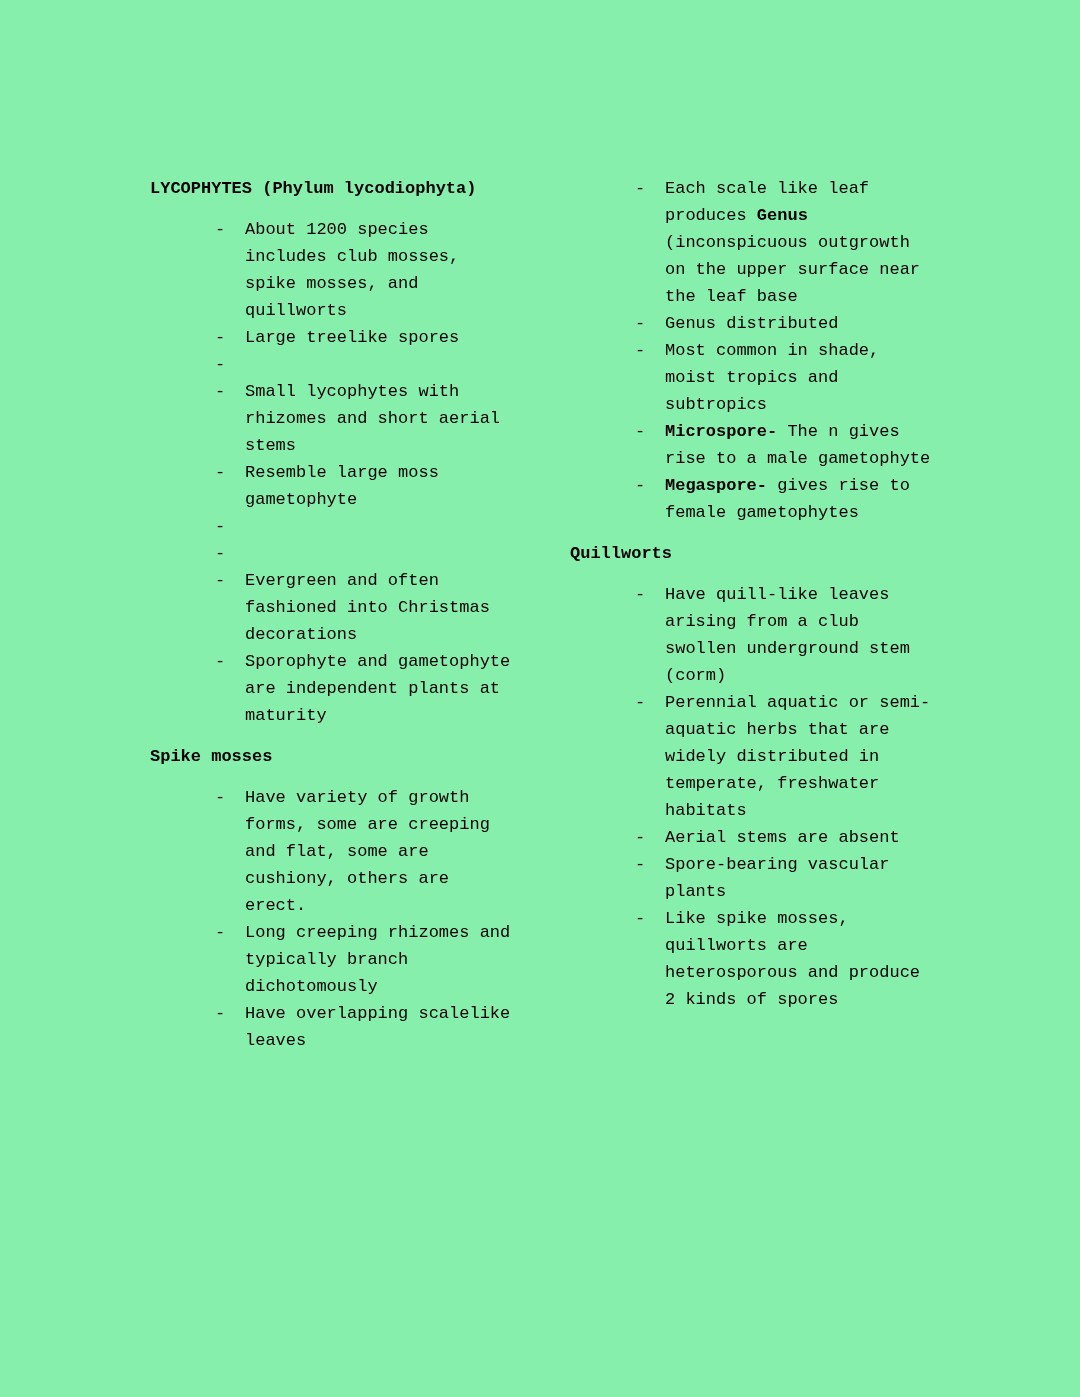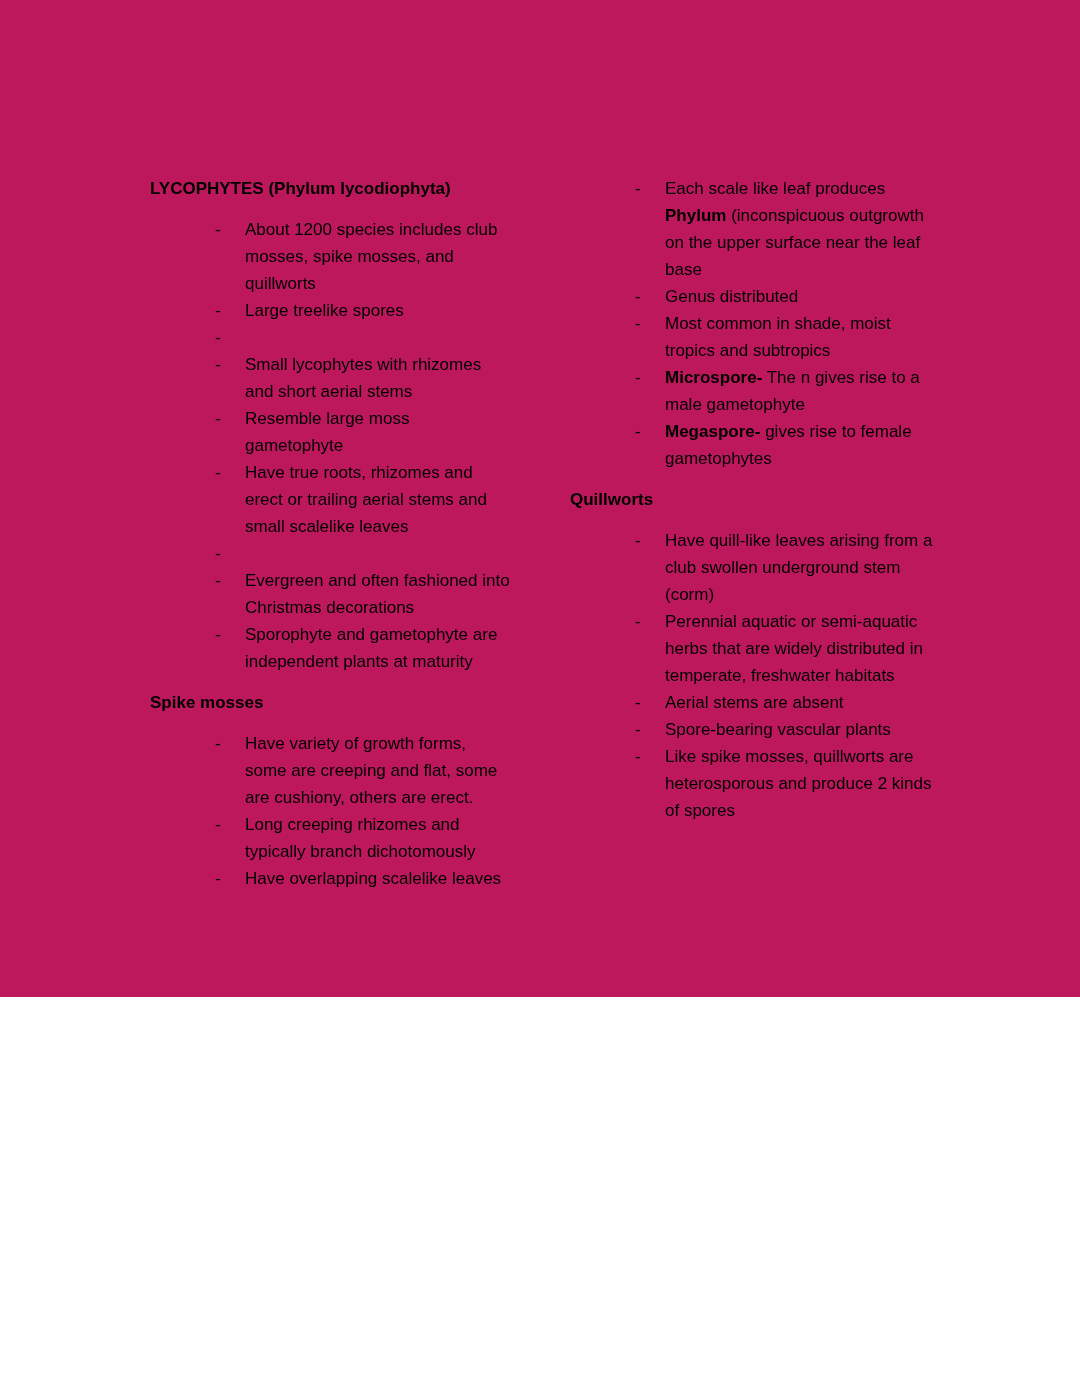--- a/index.html
+++ b/index.html
@@ -3,24 +3,24 @@
 <meta charset="utf-8">
 <style>
   html, body {
     margin: 0;
     padding: 0;
     background: #ffffff;
   }
   .page {
     position: relative;
     width: 1080px;
-    height: 997px;
-    background: #be185d;
+    height: 1397px;
+    background: #86efac;
     color: #000000;
-    font-family: Liberation Sans, sans-serif;
+    font-family: Liberation Mono, monospace;
     font-size: 17px;
     line-height: 27px;
     overflow: hidden;
   }
   .col {
     position: absolute;
     top: 175px;
   }
   .col-left {
     left: 150px;
@@ -78,21 +78,20 @@
         <div class="bullet-item">
           <span class="dash">-</span>
           <span class="bullet-text"><span>Small lycophytes with rhizomes and short aerial stems</span></span>
         </div>
         <div class="bullet-item">
           <span class="dash">-</span>
           <span class="bullet-text"><span>Resemble large moss gametophyte</span></span>
         </div>
         <div class="bullet-item">
           <span class="dash">-</span>
-          <span class="bullet-text"><span>Have true roots, rhizomes and erect or trailing aerial stems and small scalelike leaves</span></span>
         </div>
         <div class="bullet-item">
           <span class="dash">-</span>
         </div>
         <div class="bullet-item">
           <span class="dash">-</span>
           <span class="bullet-text"><span>Evergreen and often fashioned into Christmas decorations</span></span>
         </div>
         <div class="bullet-item">
           <span class="dash">-</span>
@@ -112,21 +111,21 @@
         <div class="bullet-item">
           <span class="dash">-</span>
           <span class="bullet-text"><span>Have overlapping scalelike leaves</span></span>
         </div>
       </div>
     </div>
   <div class="col col-right">
       <div class="bullet-list">
         <div class="bullet-item">
           <span class="dash">-</span>
-          <span class="bullet-text"><span>Each scale like leaf produces </span><span class="b">Phylum</span><span> (inconspicuous outgrowth on the upper surface near the leaf base</span></span>
+          <span class="bullet-text"><span>Each scale like leaf produces </span><span class="b">Genus</span><span> (inconspicuous outgrowth on the upper surface near the leaf base</span></span>
         </div>
         <div class="bullet-item">
           <span class="dash">-</span>
           <span class="bullet-text"><span>Genus distributed</span></span>
         </div>
         <div class="bullet-item">
           <span class="dash">-</span>
           <span class="bullet-text"><span>Most common in shade, moist tropics and subtropics</span></span>
         </div>
         <div class="bullet-item">

